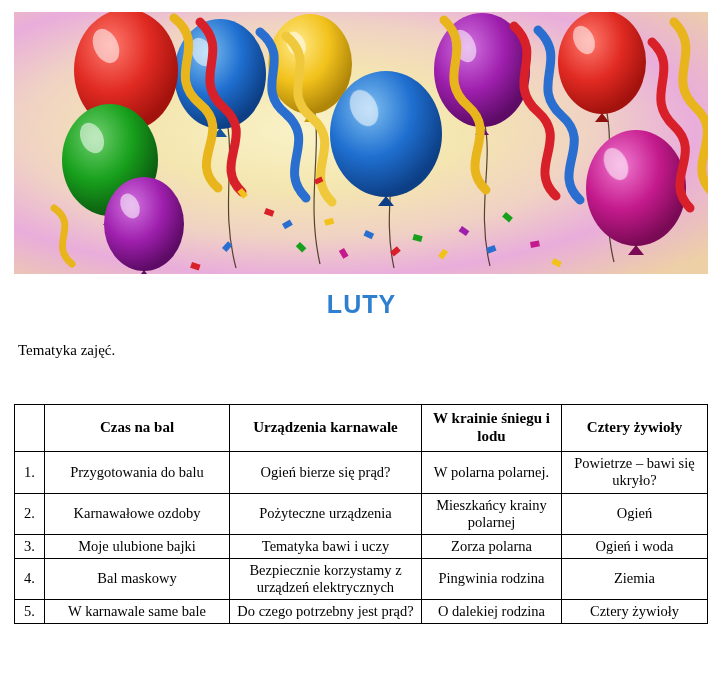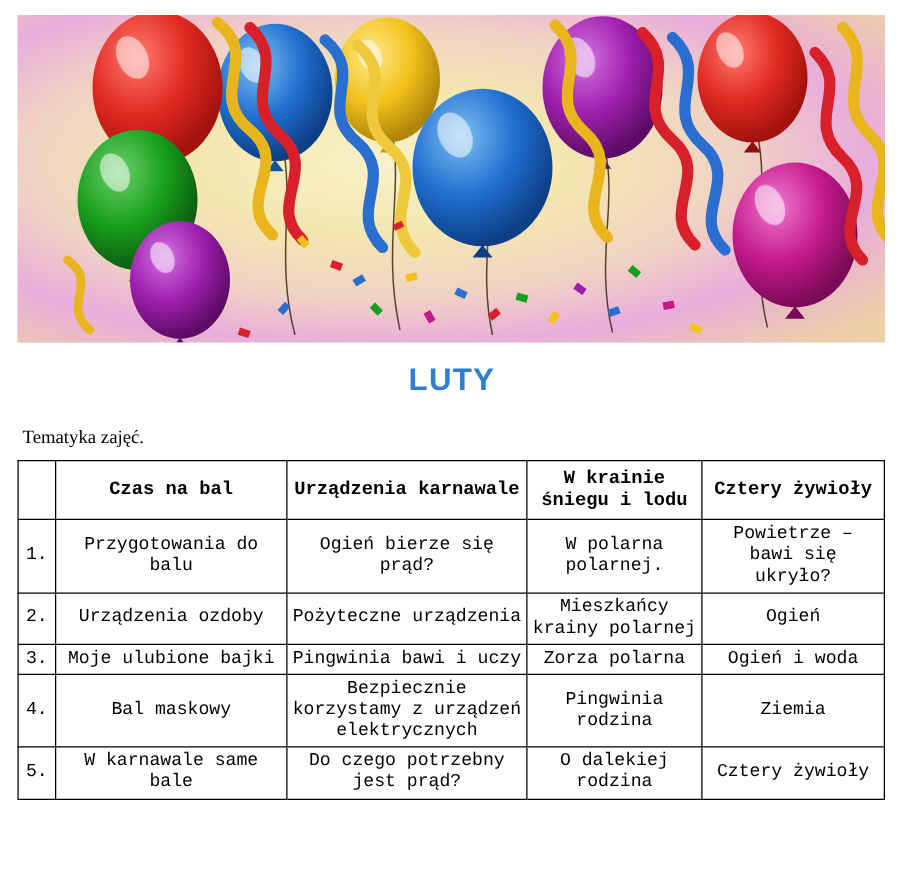--- a/index.html
+++ b/index.html
@@ -53,23 +53,22 @@
     left: 18px;
     top: 342px;
     font-size: 15px;
     color: #000;
   }
 
   
   .tbl-wrap {
     position: absolute;
     left: 14px;
-    top: 368px;
+    top: 404px;
     width: 693px;
-    font-family: Liberation Mono, monospace;
   }
   table.plan {
     border-collapse: collapse;
     width: 693px;
     table-layout: fixed;
   }
   table.plan td, table.plan th {
     border: 1px solid #000;
     vertical-align: middle;
     text-align: center;
@@ -245,29 +244,29 @@
       <tbody>
         <tr>
           <td class="num">1.</td>
           <td>Przygotowania do balu</td>
           <td>Ogień bierze się prąd?</td>
           <td>W polarna polarnej.</td>
           <td>Powietrze – bawi się ukryło?</td>
         </tr>
         <tr>
           <td class="num">2.</td>
-          <td>Urządzenia ozdoby</td>
+          <td>Karnawałowe ozdoby</td>
           <td>Pożyteczne urządzenia</td>
           <td>Mieszkańcy krainy polarnej</td>
           <td>Ogień</td>
         </tr>
         <tr>
           <td class="num">3.</td>
           <td>Moje ulubione bajki</td>
-          <td>Pingwinia bawi i uczy</td>
+          <td>Tematyka bawi i uczy</td>
           <td>Zorza polarna</td>
           <td>Ogień i woda</td>
         </tr>
         <tr>
           <td class="num">4.</td>
           <td>Bal maskowy</td>
           <td>Bezpiecznie korzystamy z urządzeń elektrycznych</td>
           <td>Pingwinia rodzina</td>
           <td>Ziemia</td>
         </tr>

